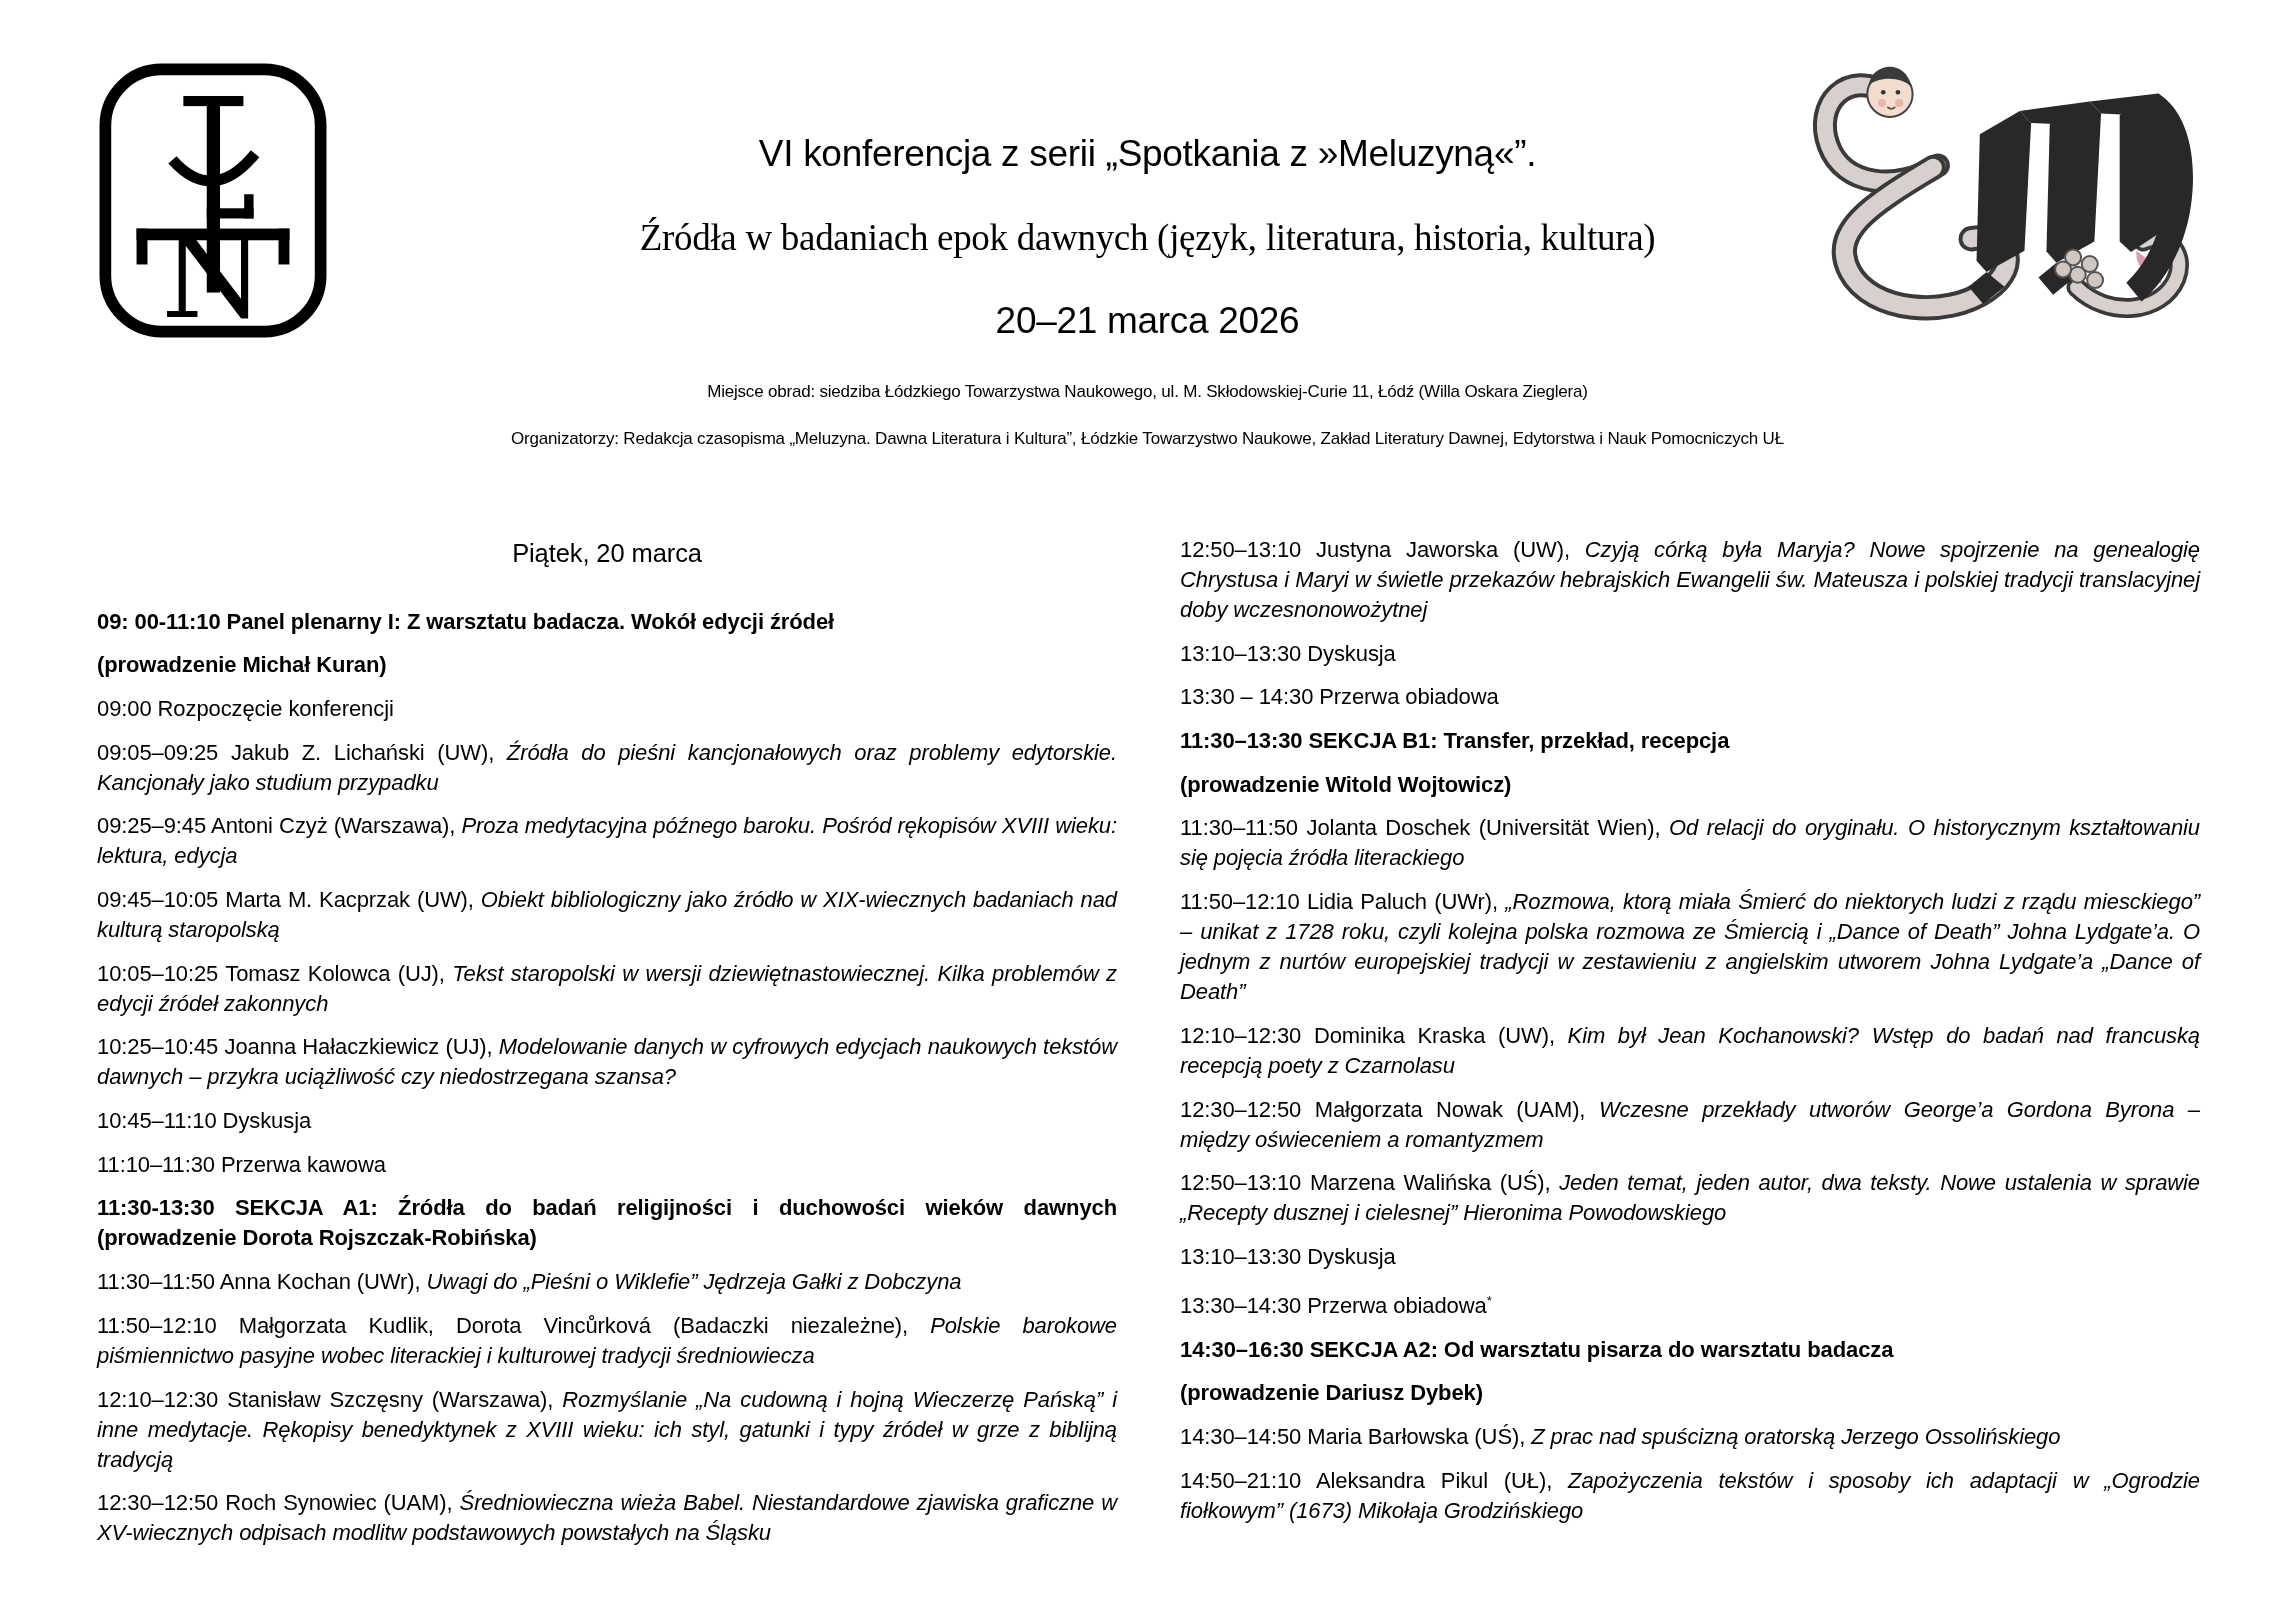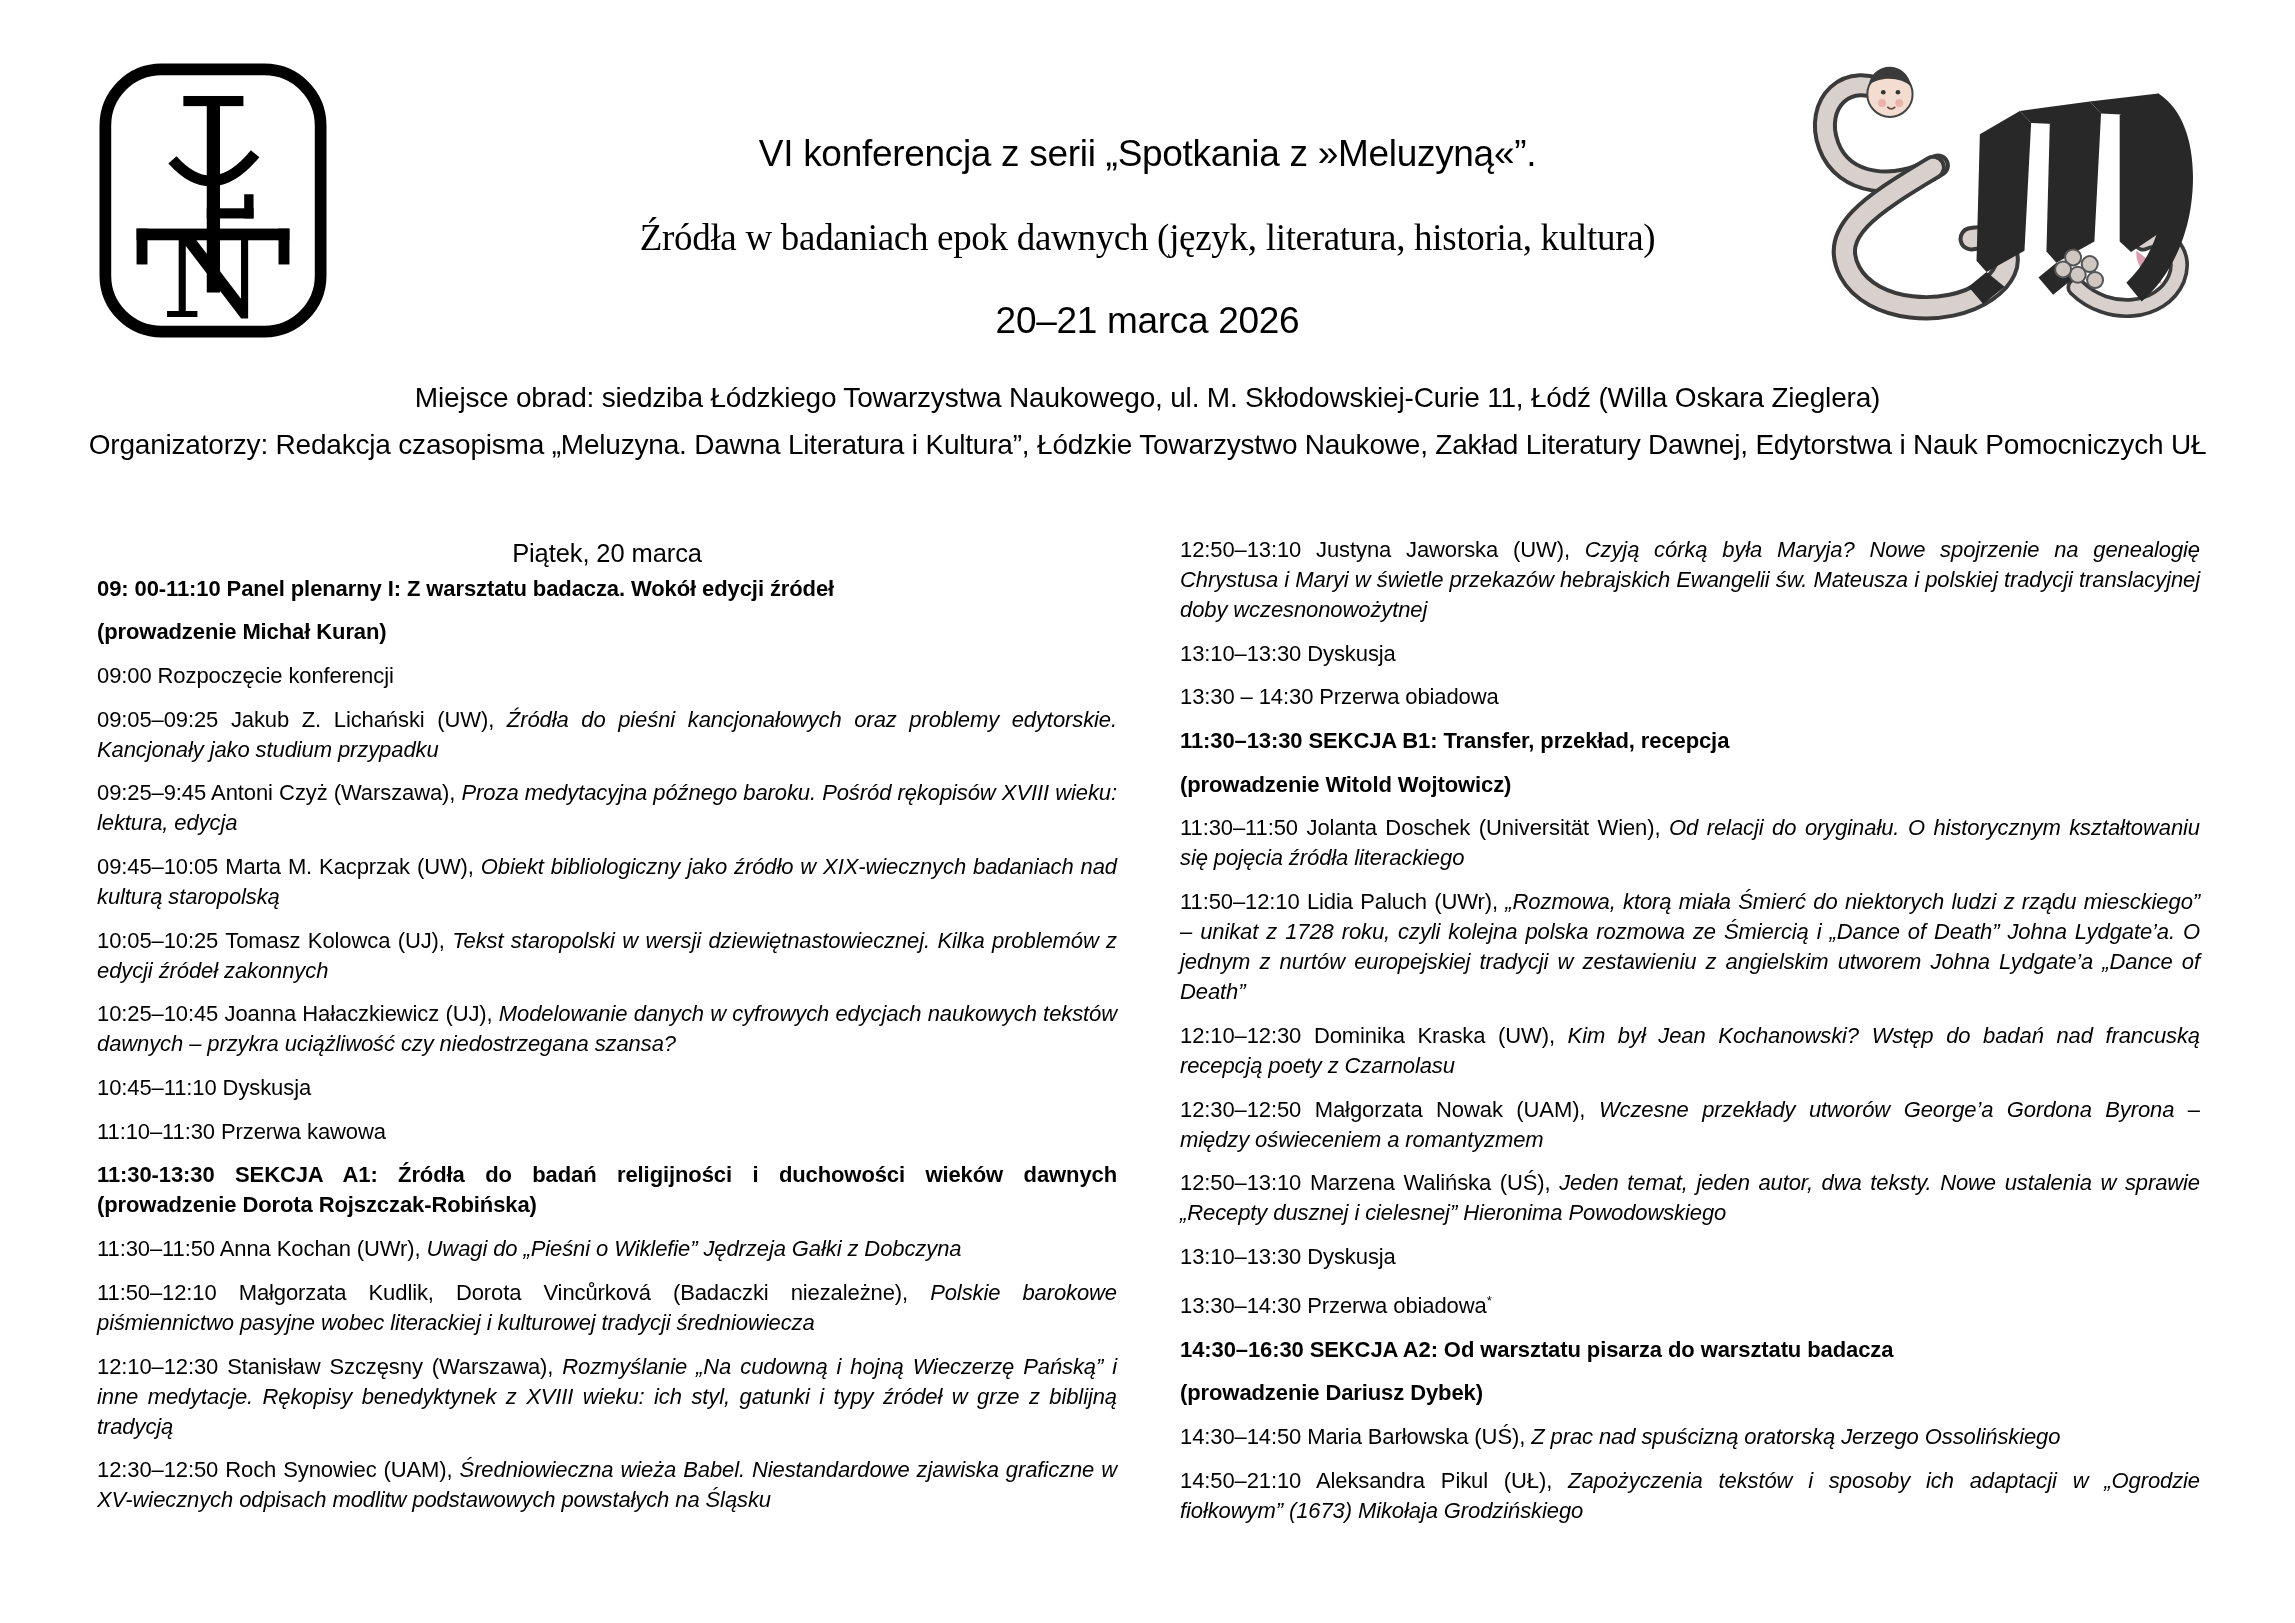--- a/index.html
+++ b/index.html
@@ -17,39 +17,39 @@
   .ltn-logo { left: 96px; top: 47px; width: 234px; height: 307px; }
 
   
   .melusine { left: 1787px; top: 31px; width: 419px; height: 313px; }
 
   
   .title-line { left: 0; width: 2295px; text-align: center; font-size: 37px; line-height: 42px; letter-spacing: -0.3px; }
   .t1 { top: 133px; }
   .t2 { top: 217px; font-family: Liberation Serif, serif; }
   .t3 { top: 300px; }
-  .meta-line { left: 0; width: 2295px; text-align: center; font-size: 28px; letter-spacing: -0.2px; }
+  .meta-line { left: 0; width: 2295px; text-align: center; font-size: 17px; letter-spacing: -0.2px; }
   .venue { top: 382px; }
   .orgs { top: 429px; }
 
   
   .columns { left: 97px; top: 535px; width: 2103px; display: flex; gap: 63px; }
   .col { width: 1020px; }
   .para {
     font-size: 22px;
     line-height: 30px;
     margin: 0 0 13.7px 0;
     text-align: justify;
     letter-spacing: -0.1px;
   }
   .day-heading {
     text-align: center;
     font-size: 25.5px;
     margin-top: 2.6px;
-    margin-bottom: 6px;
+    margin-bottom: 39px;
   }
   .b { font-weight: 700; }
   .i { font-style: italic; }
   .sup { vertical-align: super; font-size: 60%; }
 </style>
 </head>
 <body>
 
 <div class="abs ltn-logo">
   <svg viewBox="0 0 300 360" width="234" height="307">

